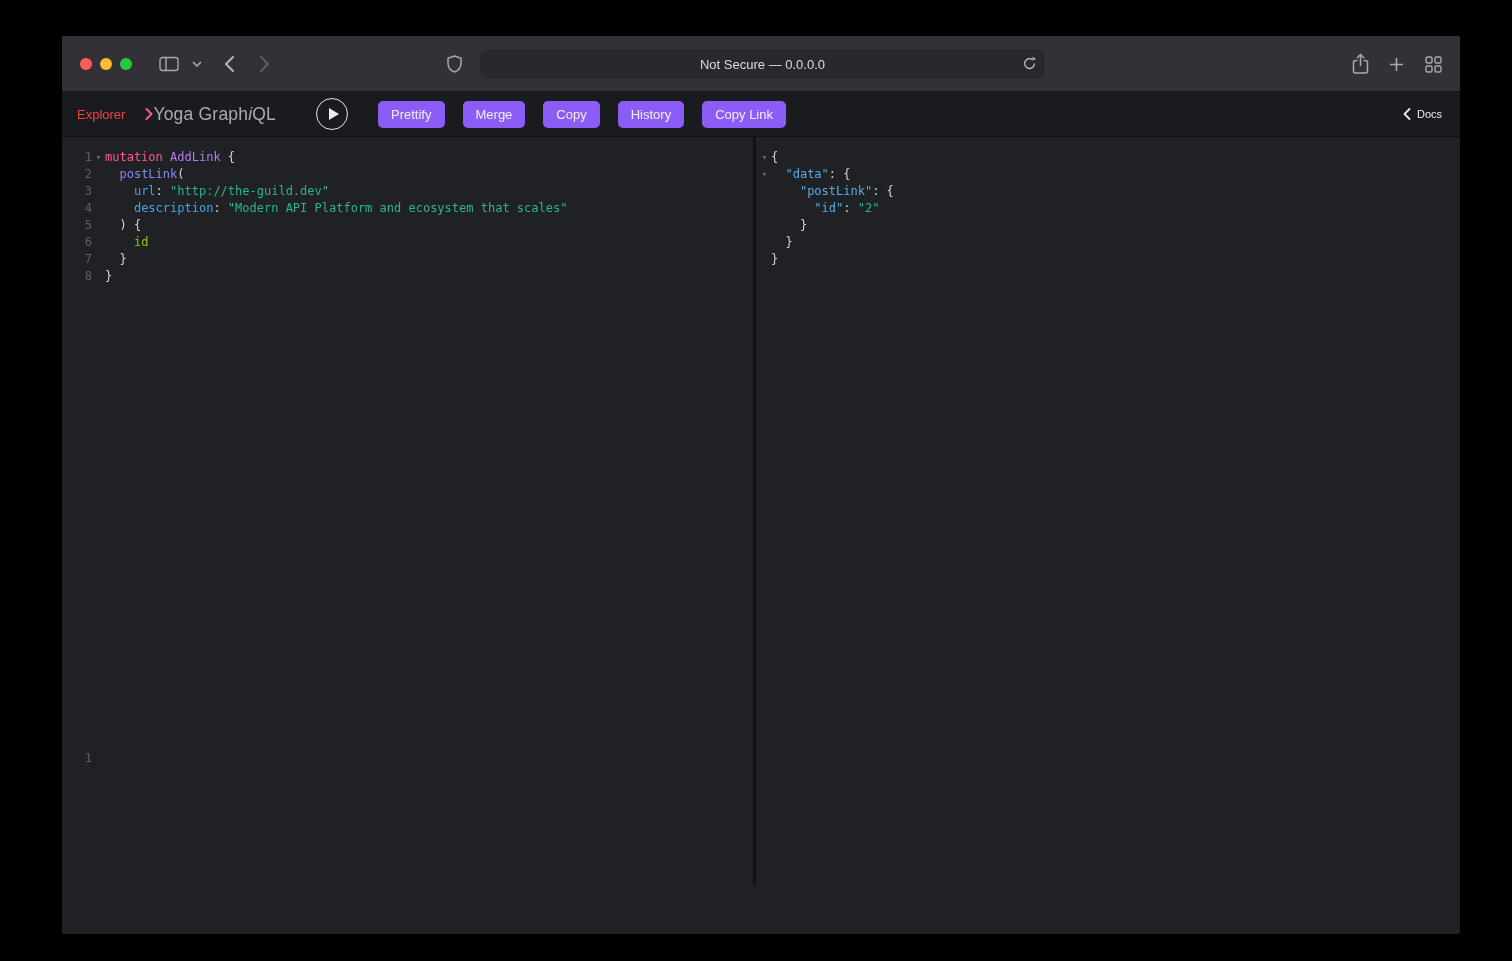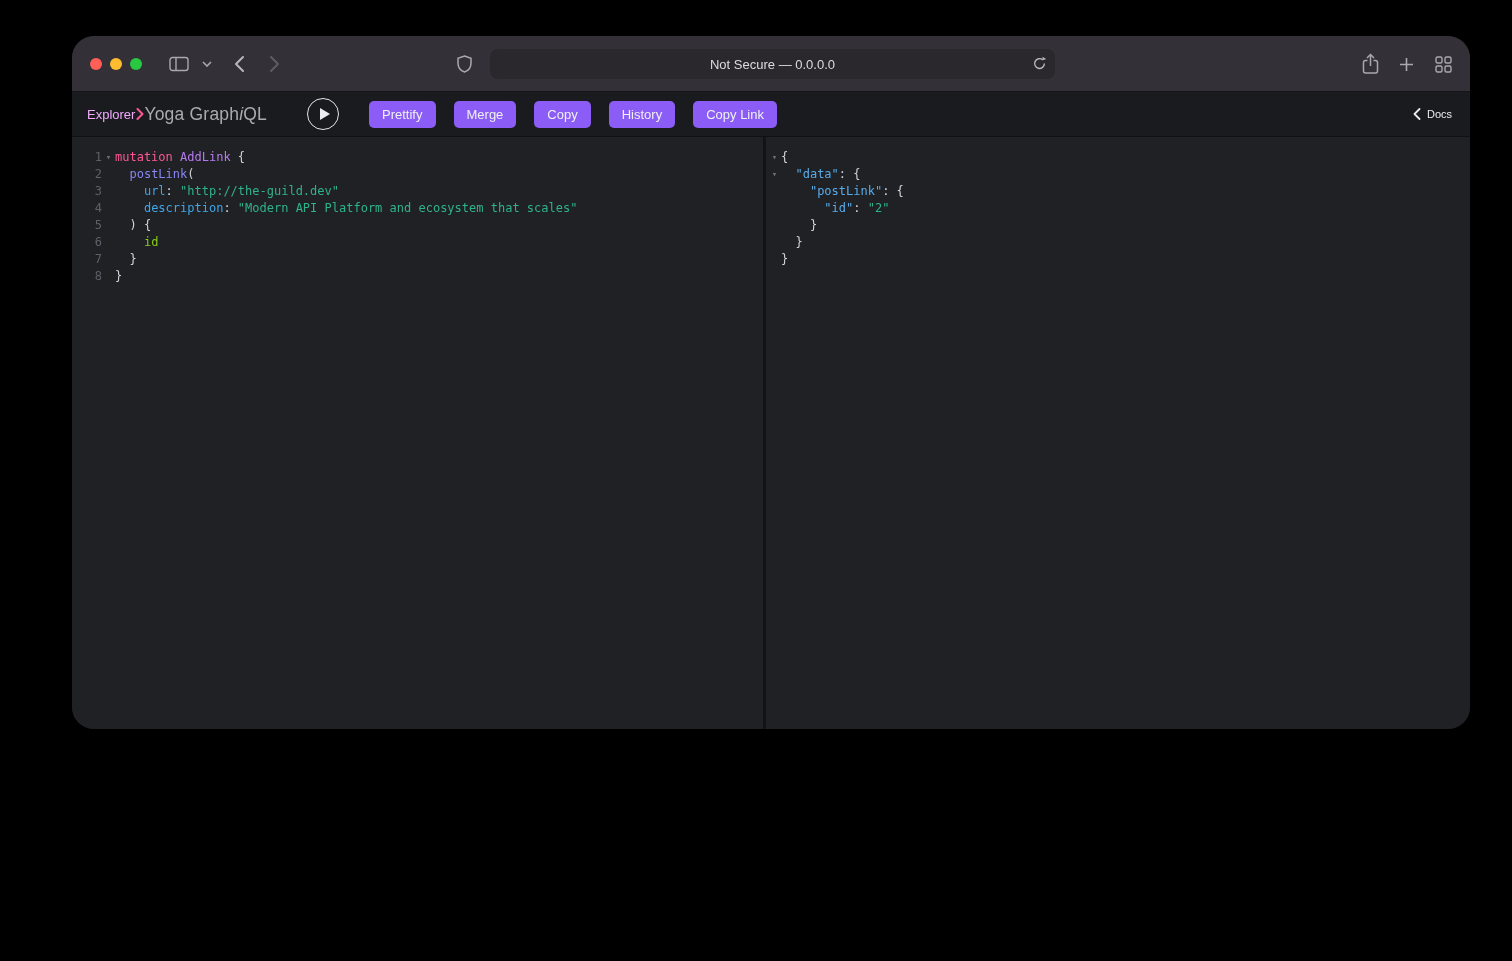--- a/index.html
+++ b/index.html
@@ -4,23 +4,23 @@
 <style>
   * { box-sizing: border-box; margin: 0; padding: 0; }
   html, body { width: 1512px; height: 961px; }
   body {
     background: #000;
     position: relative;
     font-family: "Liberation Sans", sans-serif;
     overflow: hidden;
   }
   .window {
-    position: absolute; left: 72px; top: 36px;
-    width: 1398px; height: 693px;
-    border-radius: 22px; overflow: hidden;
+    position: absolute; left: 62px; top: 36px;
+    width: 1398px; height: 898px;
+    border-radius: 2px; overflow: hidden;
     background: #202125;
     box-shadow: 0 25px 70px rgba(0,0,0,.7);
   }
   
   .chrome {
     position: relative; height: 56px;
     background: #343037;
     border-bottom: 1px solid #17151a;
   }
   .tl { position: absolute; top: 22px; width: 12px; height: 12px; border-radius: 50%; }
@@ -38,22 +38,22 @@
     display: flex; align-items: center; justify-content: center;
     color: #dcdcde; font-size: 13px;
   }
   .url-bar .reload { position: absolute; right: 8px; top: 7px; color: #b9b5bd; display:flex; }
   
   .gtoolbar {
     height: 45px; background: #1a1b1f;
     border-bottom: 1px solid #101114;
     display: flex; align-items: center;
   }
-  .explorer { margin-left: 15px; display: flex; align-items: center; gap: 1px;
-              color: #f0abfc; font-size: 13px; background: none; border: none; }
+  .explorer { margin-left: 15px; display: flex; align-items: center; gap: 20px;
+              color: #ef4444; font-size: 13px; background: none; border: none; }
   .app-title { color: #a9abb0; font-size: 17.5px; letter-spacing: .2px; white-space: nowrap; }
   .app-title .it { font-style: italic; }
   .play-btn {
     margin-left: 40px; width: 32px; height: 32px; border-radius: 50%;
     border: 1.5px solid #e4e4e8; background: none;
     display: flex; align-items: center; justify-content: center; flex: none;
   }
   .play-tri {
     width: 0; height: 0; margin-left: 3px;
     border-left: 10px solid #ecedee;

